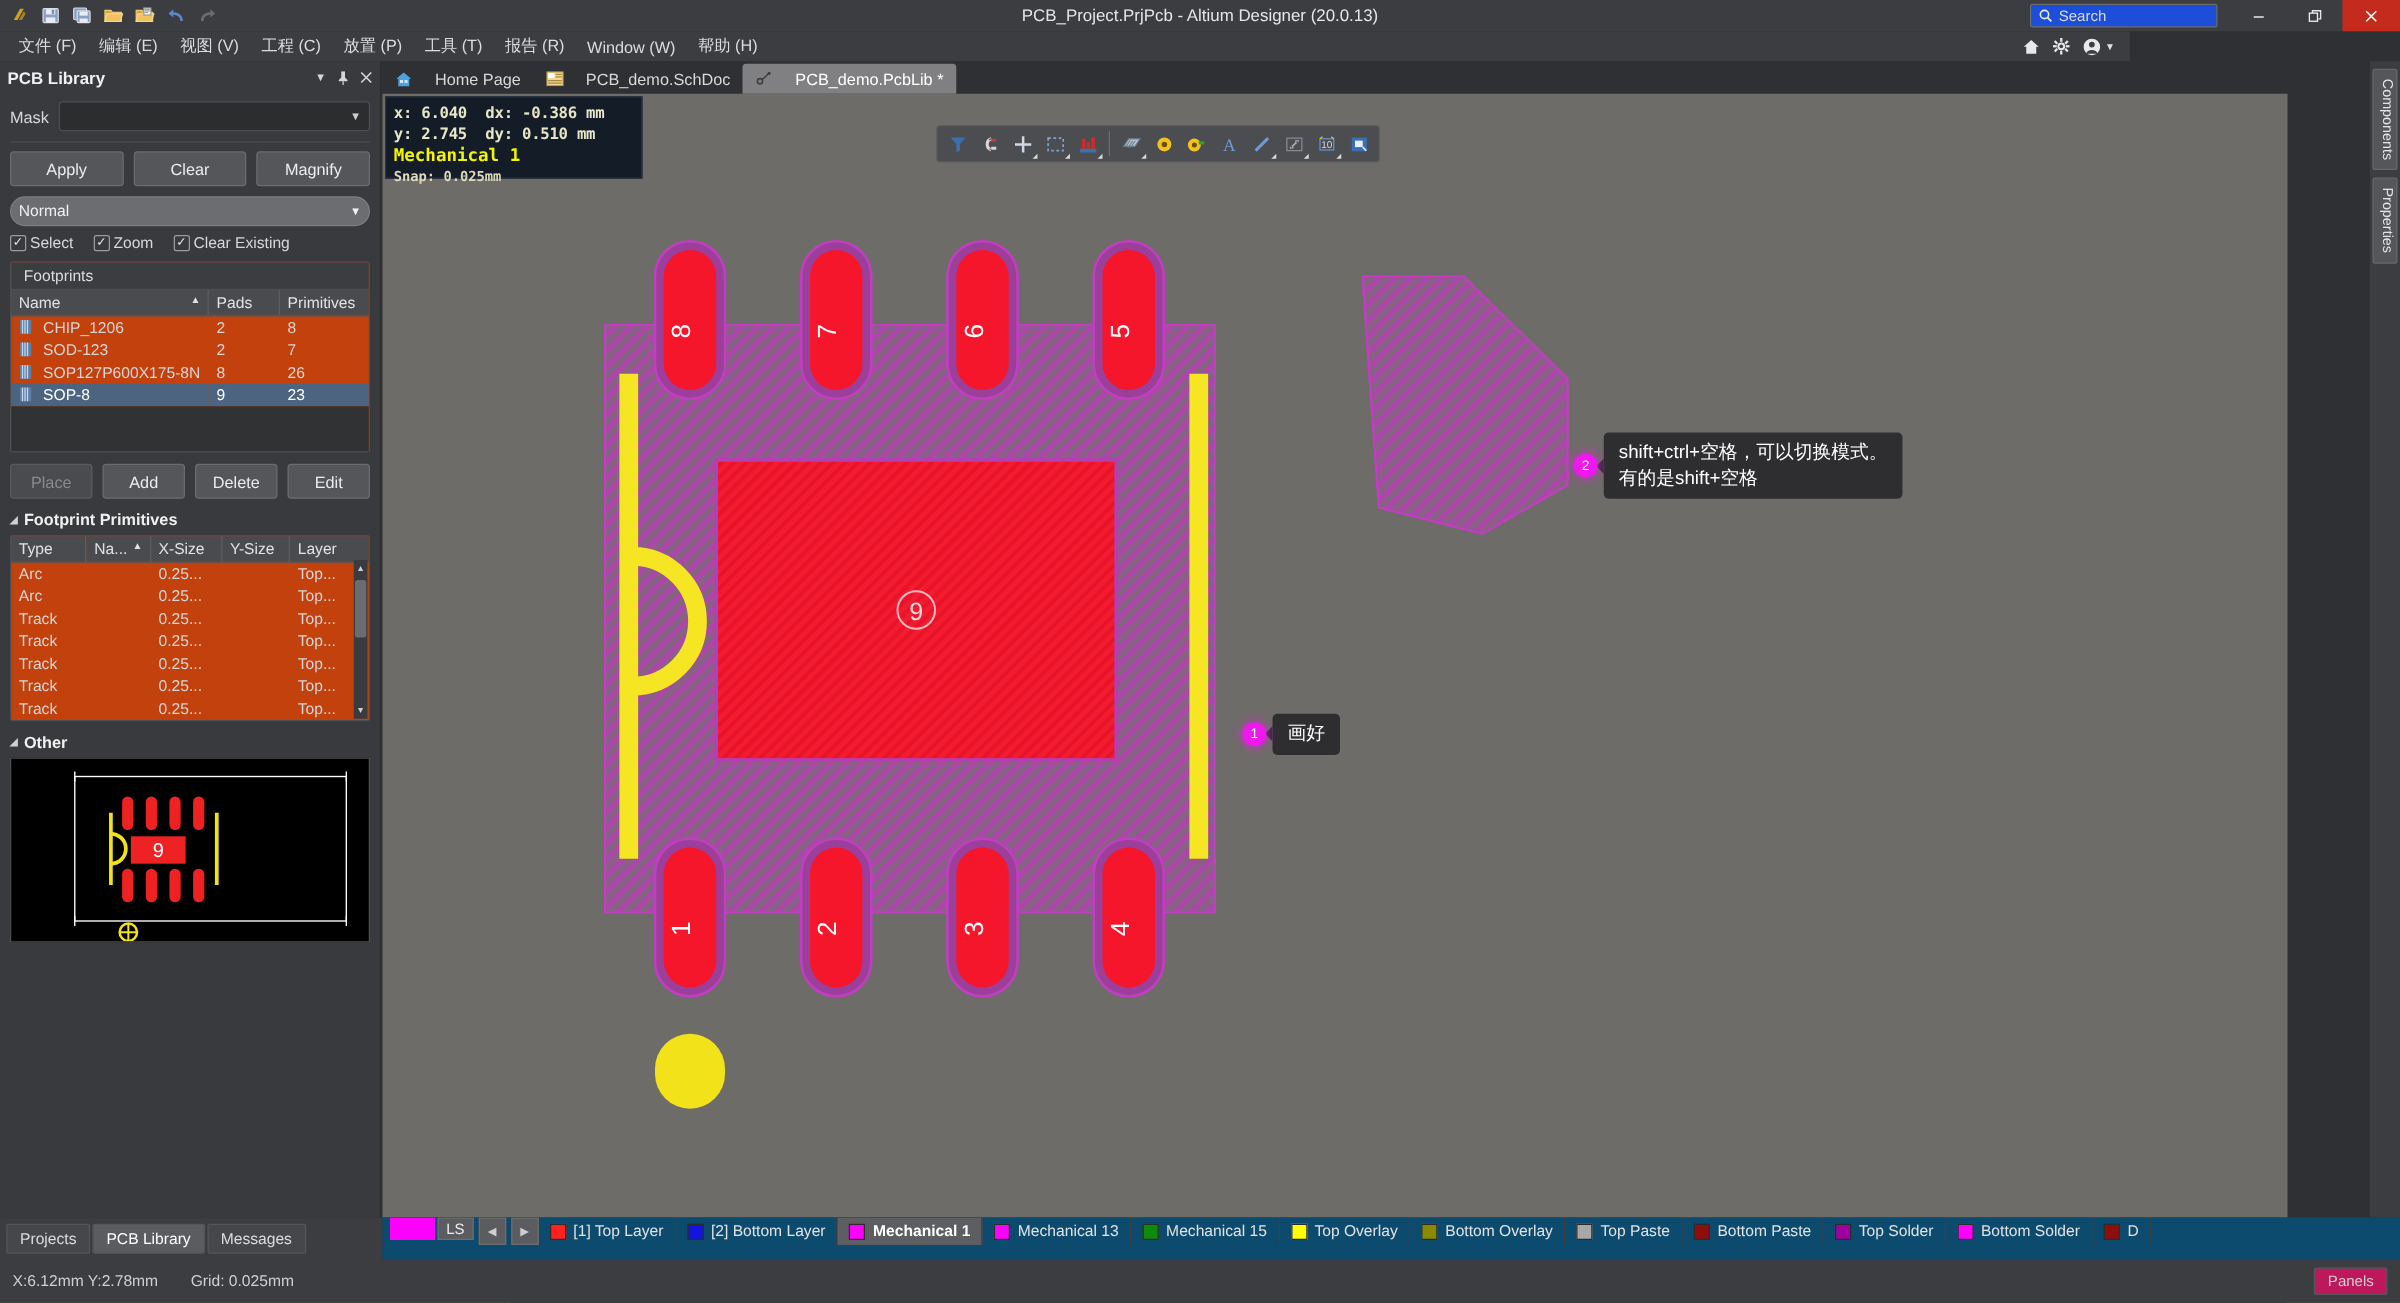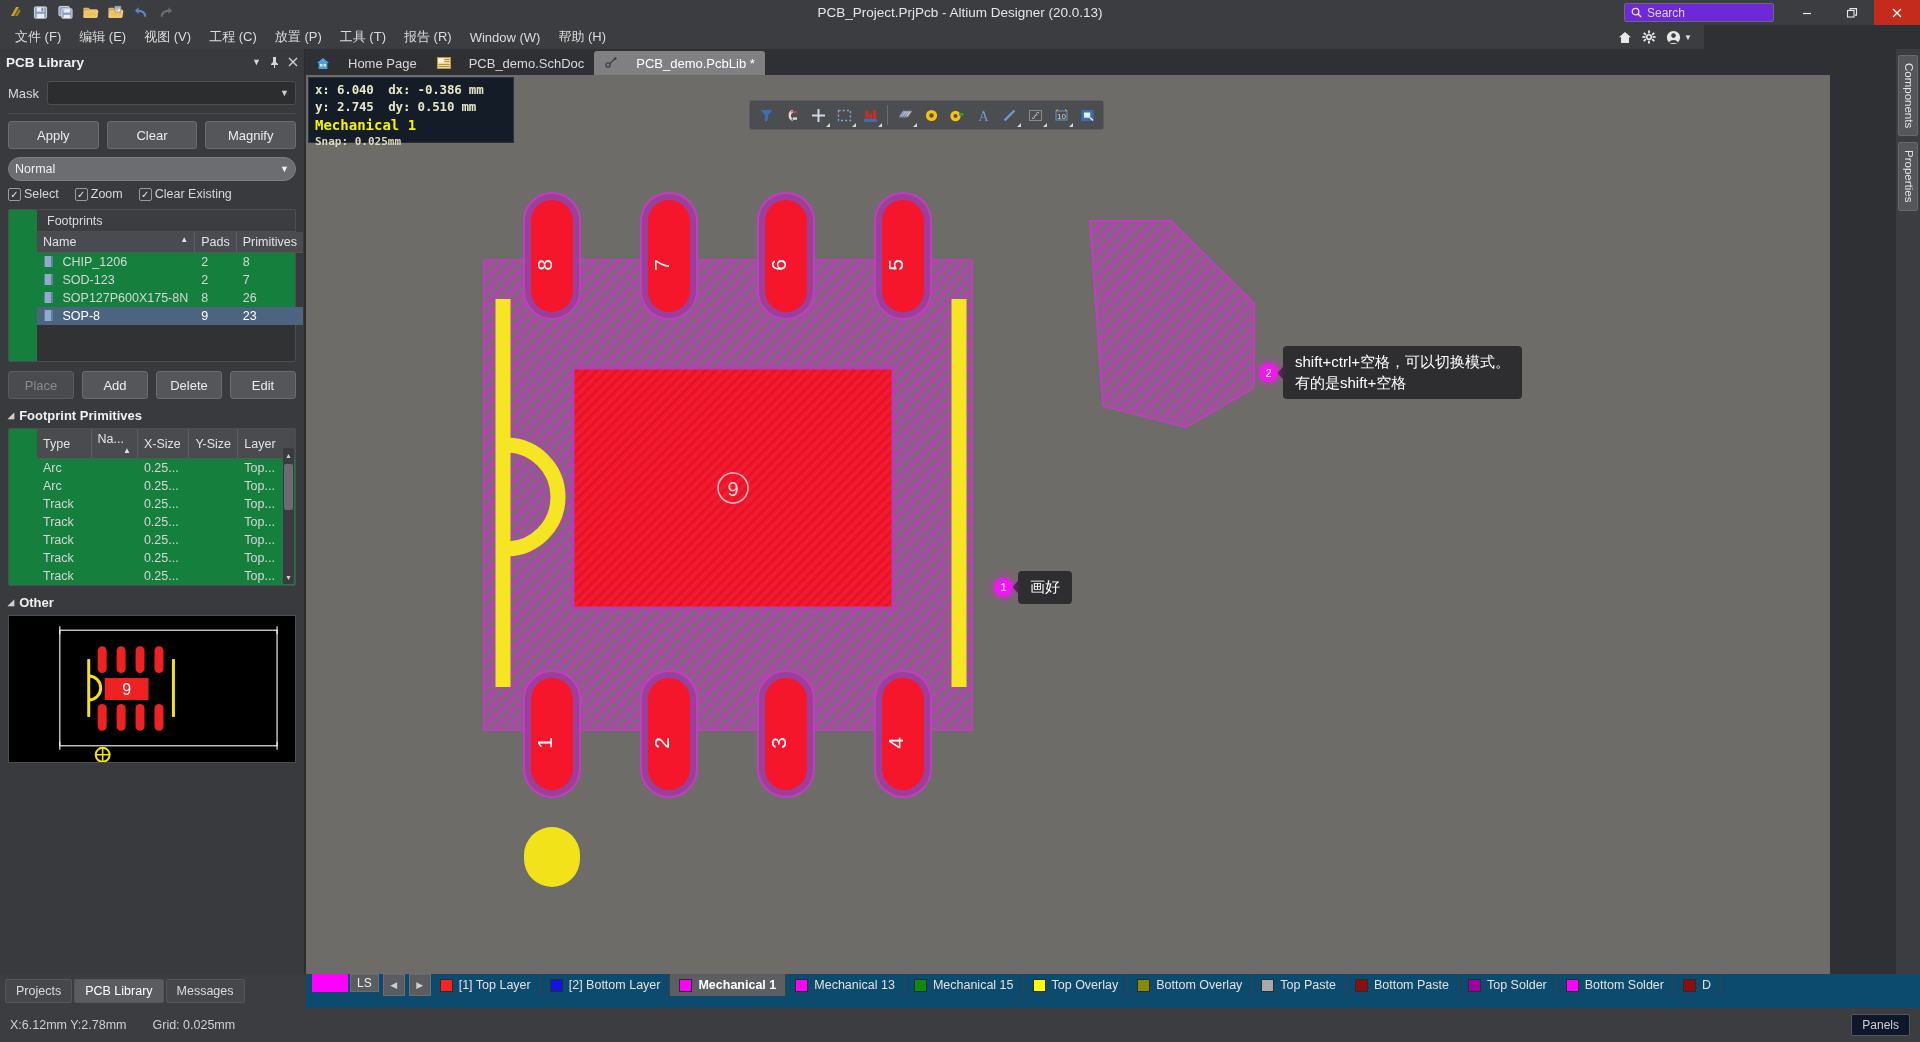--- a/index.html
+++ b/index.html
@@ -23,21 +23,21 @@
     width:23px; height:21px; display:flex; align-items:center; justify-content:center;
     border-radius:2px;
   }
   .qa-btn svg { display:block; }
   .title-text {
     position:absolute; left:0; right:0; text-align:center;
     font-size:13.5px; color:#e6e6e6; pointer-events:none;
   }
   .tb-right { margin-left:auto; display:flex; align-items:center; height:25px; }
   .searchbox {
-    width:150px; height:19px; background:#6d28d9; border:1px solid #6a6b6d;
+    width:150px; height:19px; background:#1d4ed8; border:1px solid #6a6b6d;
     border-radius:2px; display:flex; align-items:center; gap:5px; padding:0 6px;
     margin-right:10px; color:#d9d9d9; font-size:12px;
   }
   .win-btn { width:45px; height:25px; display:flex; align-items:center; justify-content:center; }
   .win-btn.close { background:#c42b1c; width:46px; }
 
   
   .menubar {
     position:absolute; left:0; top:25px; width:1704px; height:24px;
     background:#3c3d40; display:flex; align-items:center; padding-left:6px;text-align:center;
@@ -80,21 +80,21 @@
   .combo-wide .caret { margin-left:auto; font-size:9px; }
   .chkrow { display:flex; align-items:center; gap:4px; margin-bottom:8px; font-size:12.5px; }
   .chk {
     width:13px; height:13px; background:#393a3d; border:1px solid #9a9b9d; border-radius:2px;
     display:inline-flex; align-items:center; justify-content:center; color:#e8e8e8; font-size:10px;
     margin-right:3px;
   }
   .chkrow .chkitem { display:flex; align-items:center; margin-right:12px; }
 
   
-  .groupbox { border:1px solid #4d4e50; background:#15803d; border-radius:2px;padding-left:28px; }
+  .groupbox { border:1px solid #4d4e50; background:#c2410c; border-radius:2px; }
   .group-head {
     height:22px; background:#3c3d40; display:flex; align-items:center; padding:0 10px;
     font-size:12.5px; color:#dcdcdc; border-bottom:1px solid #4d4e50;
   }
   table.grid { width:100%; border-collapse:collapse; font-size:12.5px; }
   table.grid th {
     background:#4a4b4e; color:#e2e2e2; font-weight:normal; text-align:left;
     padding:3px 6px; border-right:1px solid #5c5d60; border-bottom:1px solid #55565a;
     font-size:12.5px;
   }
@@ -202,21 +202,21 @@
     position:absolute; left:0; top:974px; width:306px; height:34px; background:#3c3d40;
     display:flex; align-items:center; padding-left:5px; gap:2px;
   }
   .btab { padding:4px 10px; font-size:12.5px; color:#dcdcdc; background:#46474a; border:1px solid #55565a; border-radius:2px; }
   .btab.active { background:#5b5c5f; color:#fff; }
   .statusbar {
     position:absolute; left:0; top:1008px; width:1920px; height:34px; background:#3c3d40;
     display:flex; align-items:center; padding:0 10px; font-size:12.5px; color:#d0d0d0; gap:26px;
   }
   .statusbar .right { margin-left:auto; display:flex; gap:10px; align-items:center; }
-  .panels-btn { background:#0f172a; border:1px solid #55565a; padding:3px 10px; border-radius:2px; font-size:12px; }
+  .panels-btn { background:#be185d; border:1px solid #55565a; padding:3px 10px; border-radius:2px; font-size:12px; }
 </style>
 </head>
 <body>
 
 <div class="app">
 
   <div class="titlebar">
     <div class="qa-icons">
       <div class="qa-btn">
         <svg width="15" height="15" viewBox="0 0 15 15">

